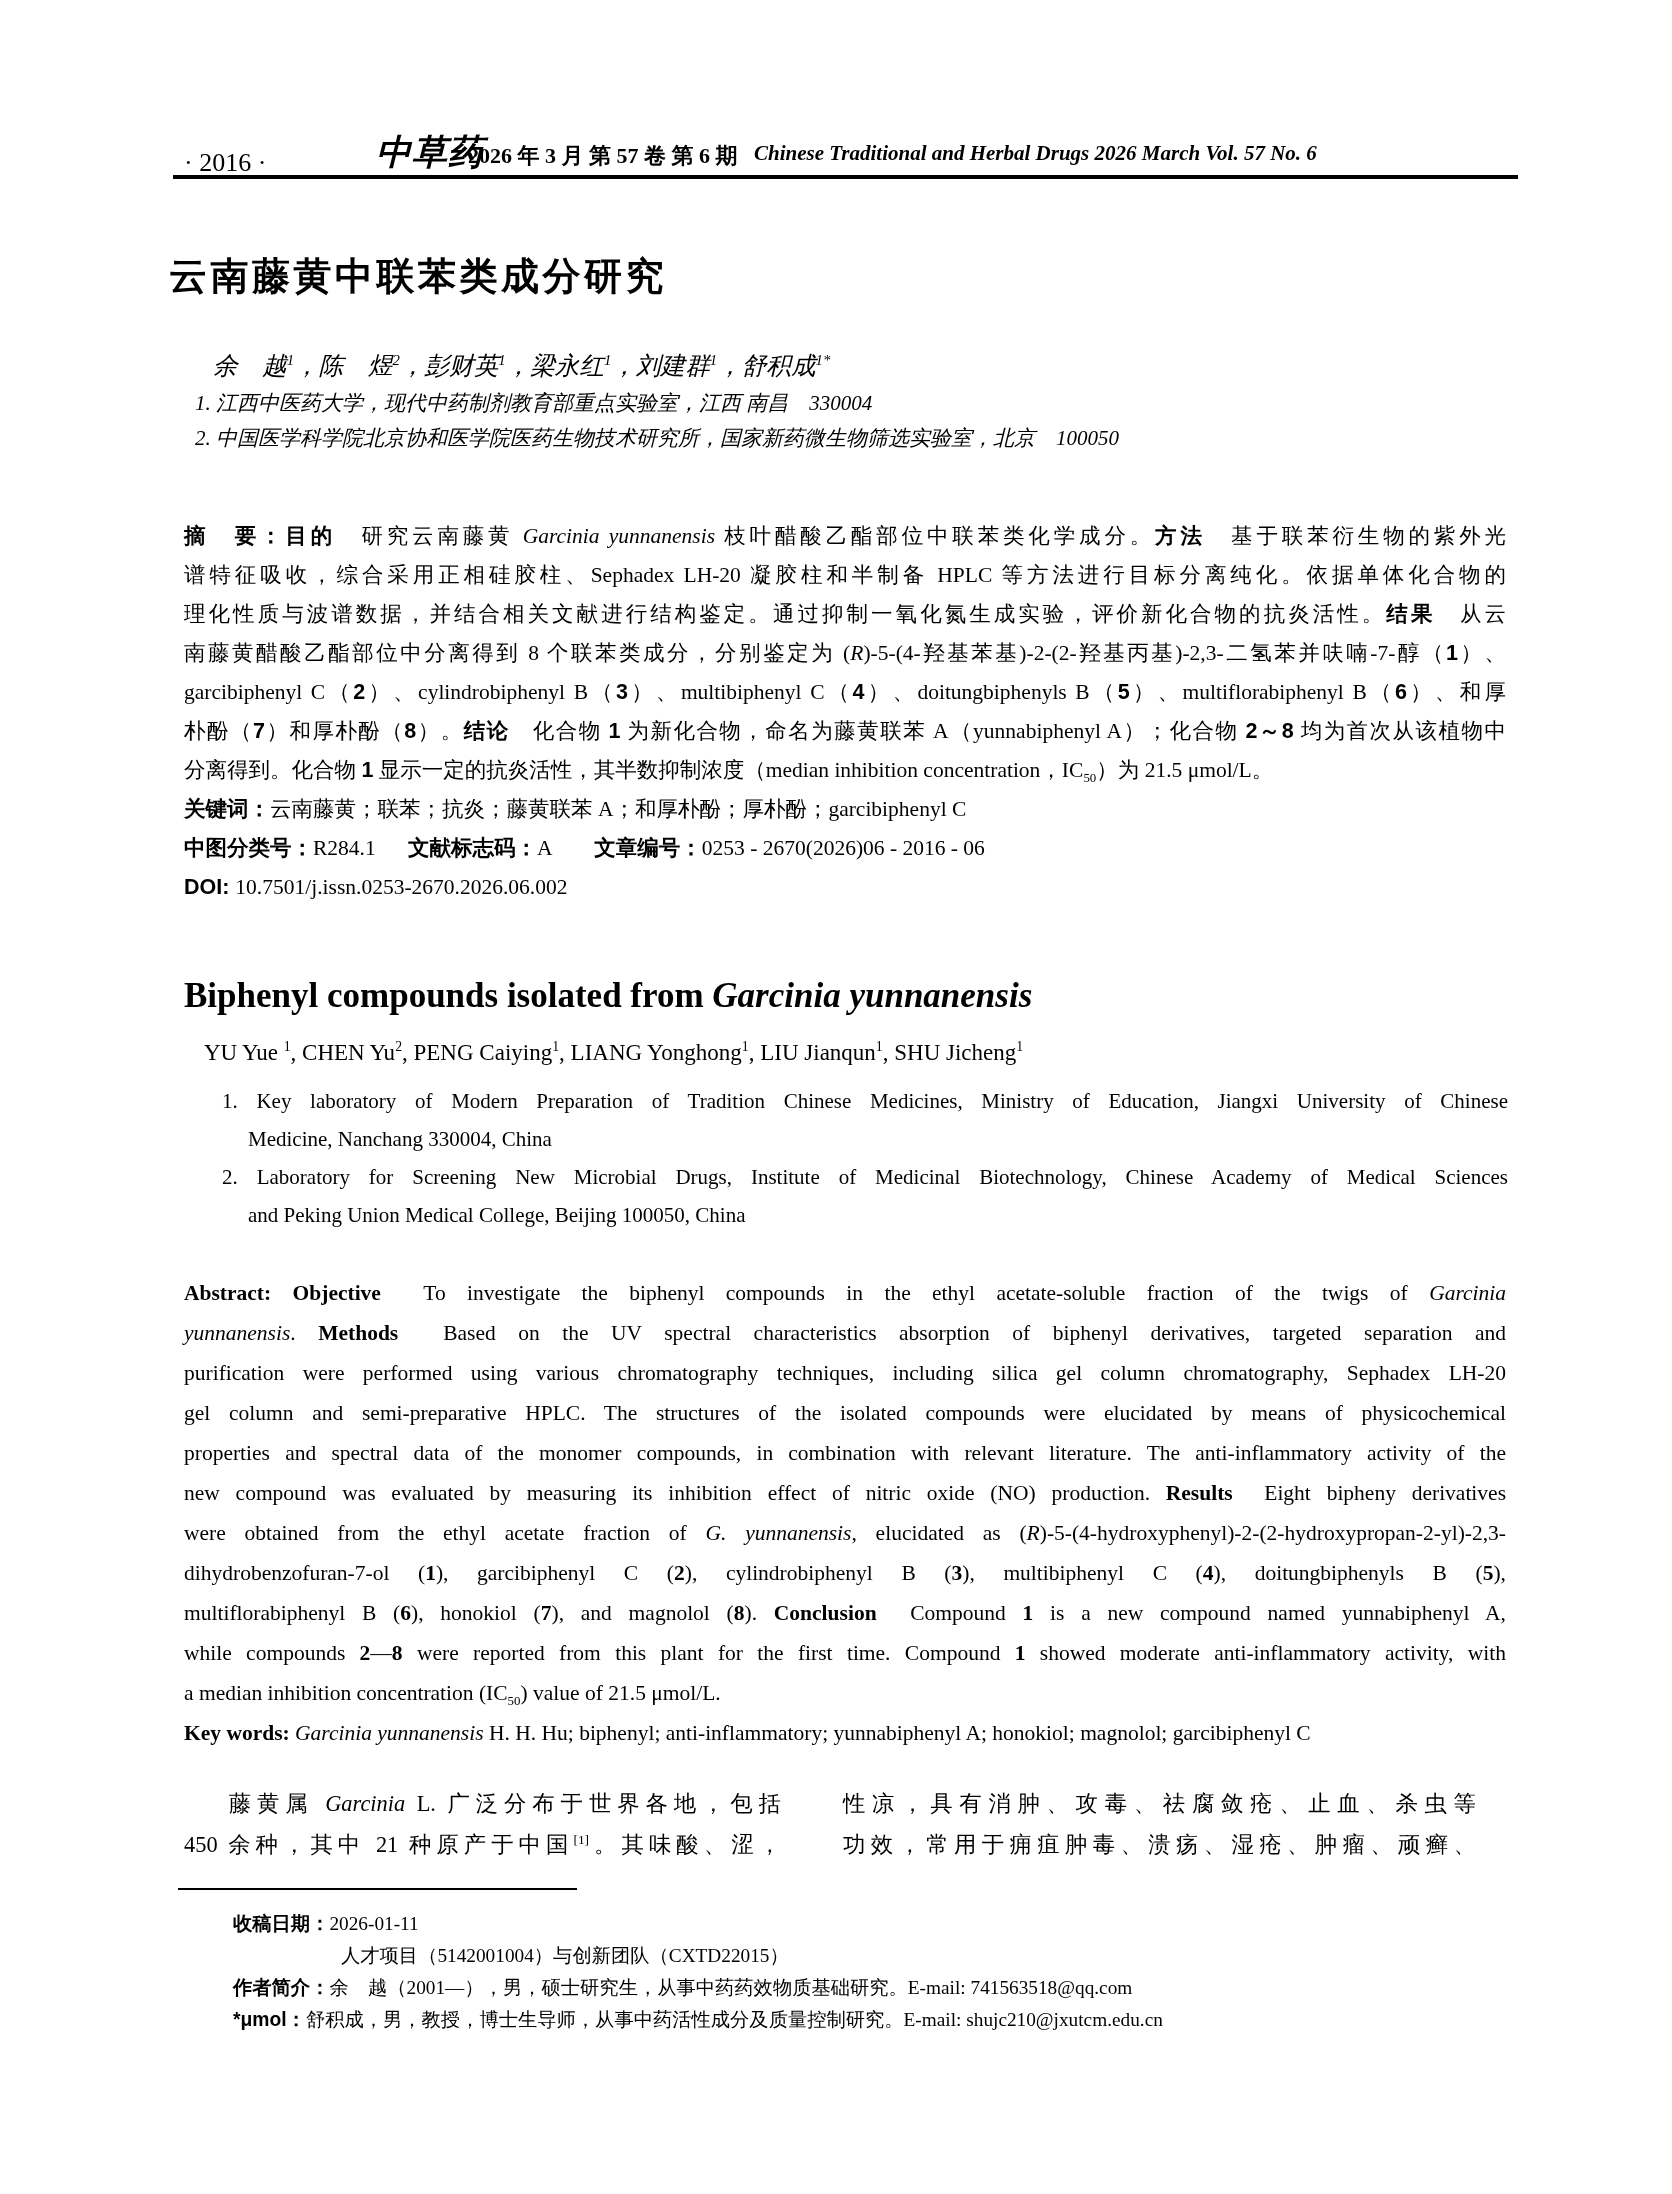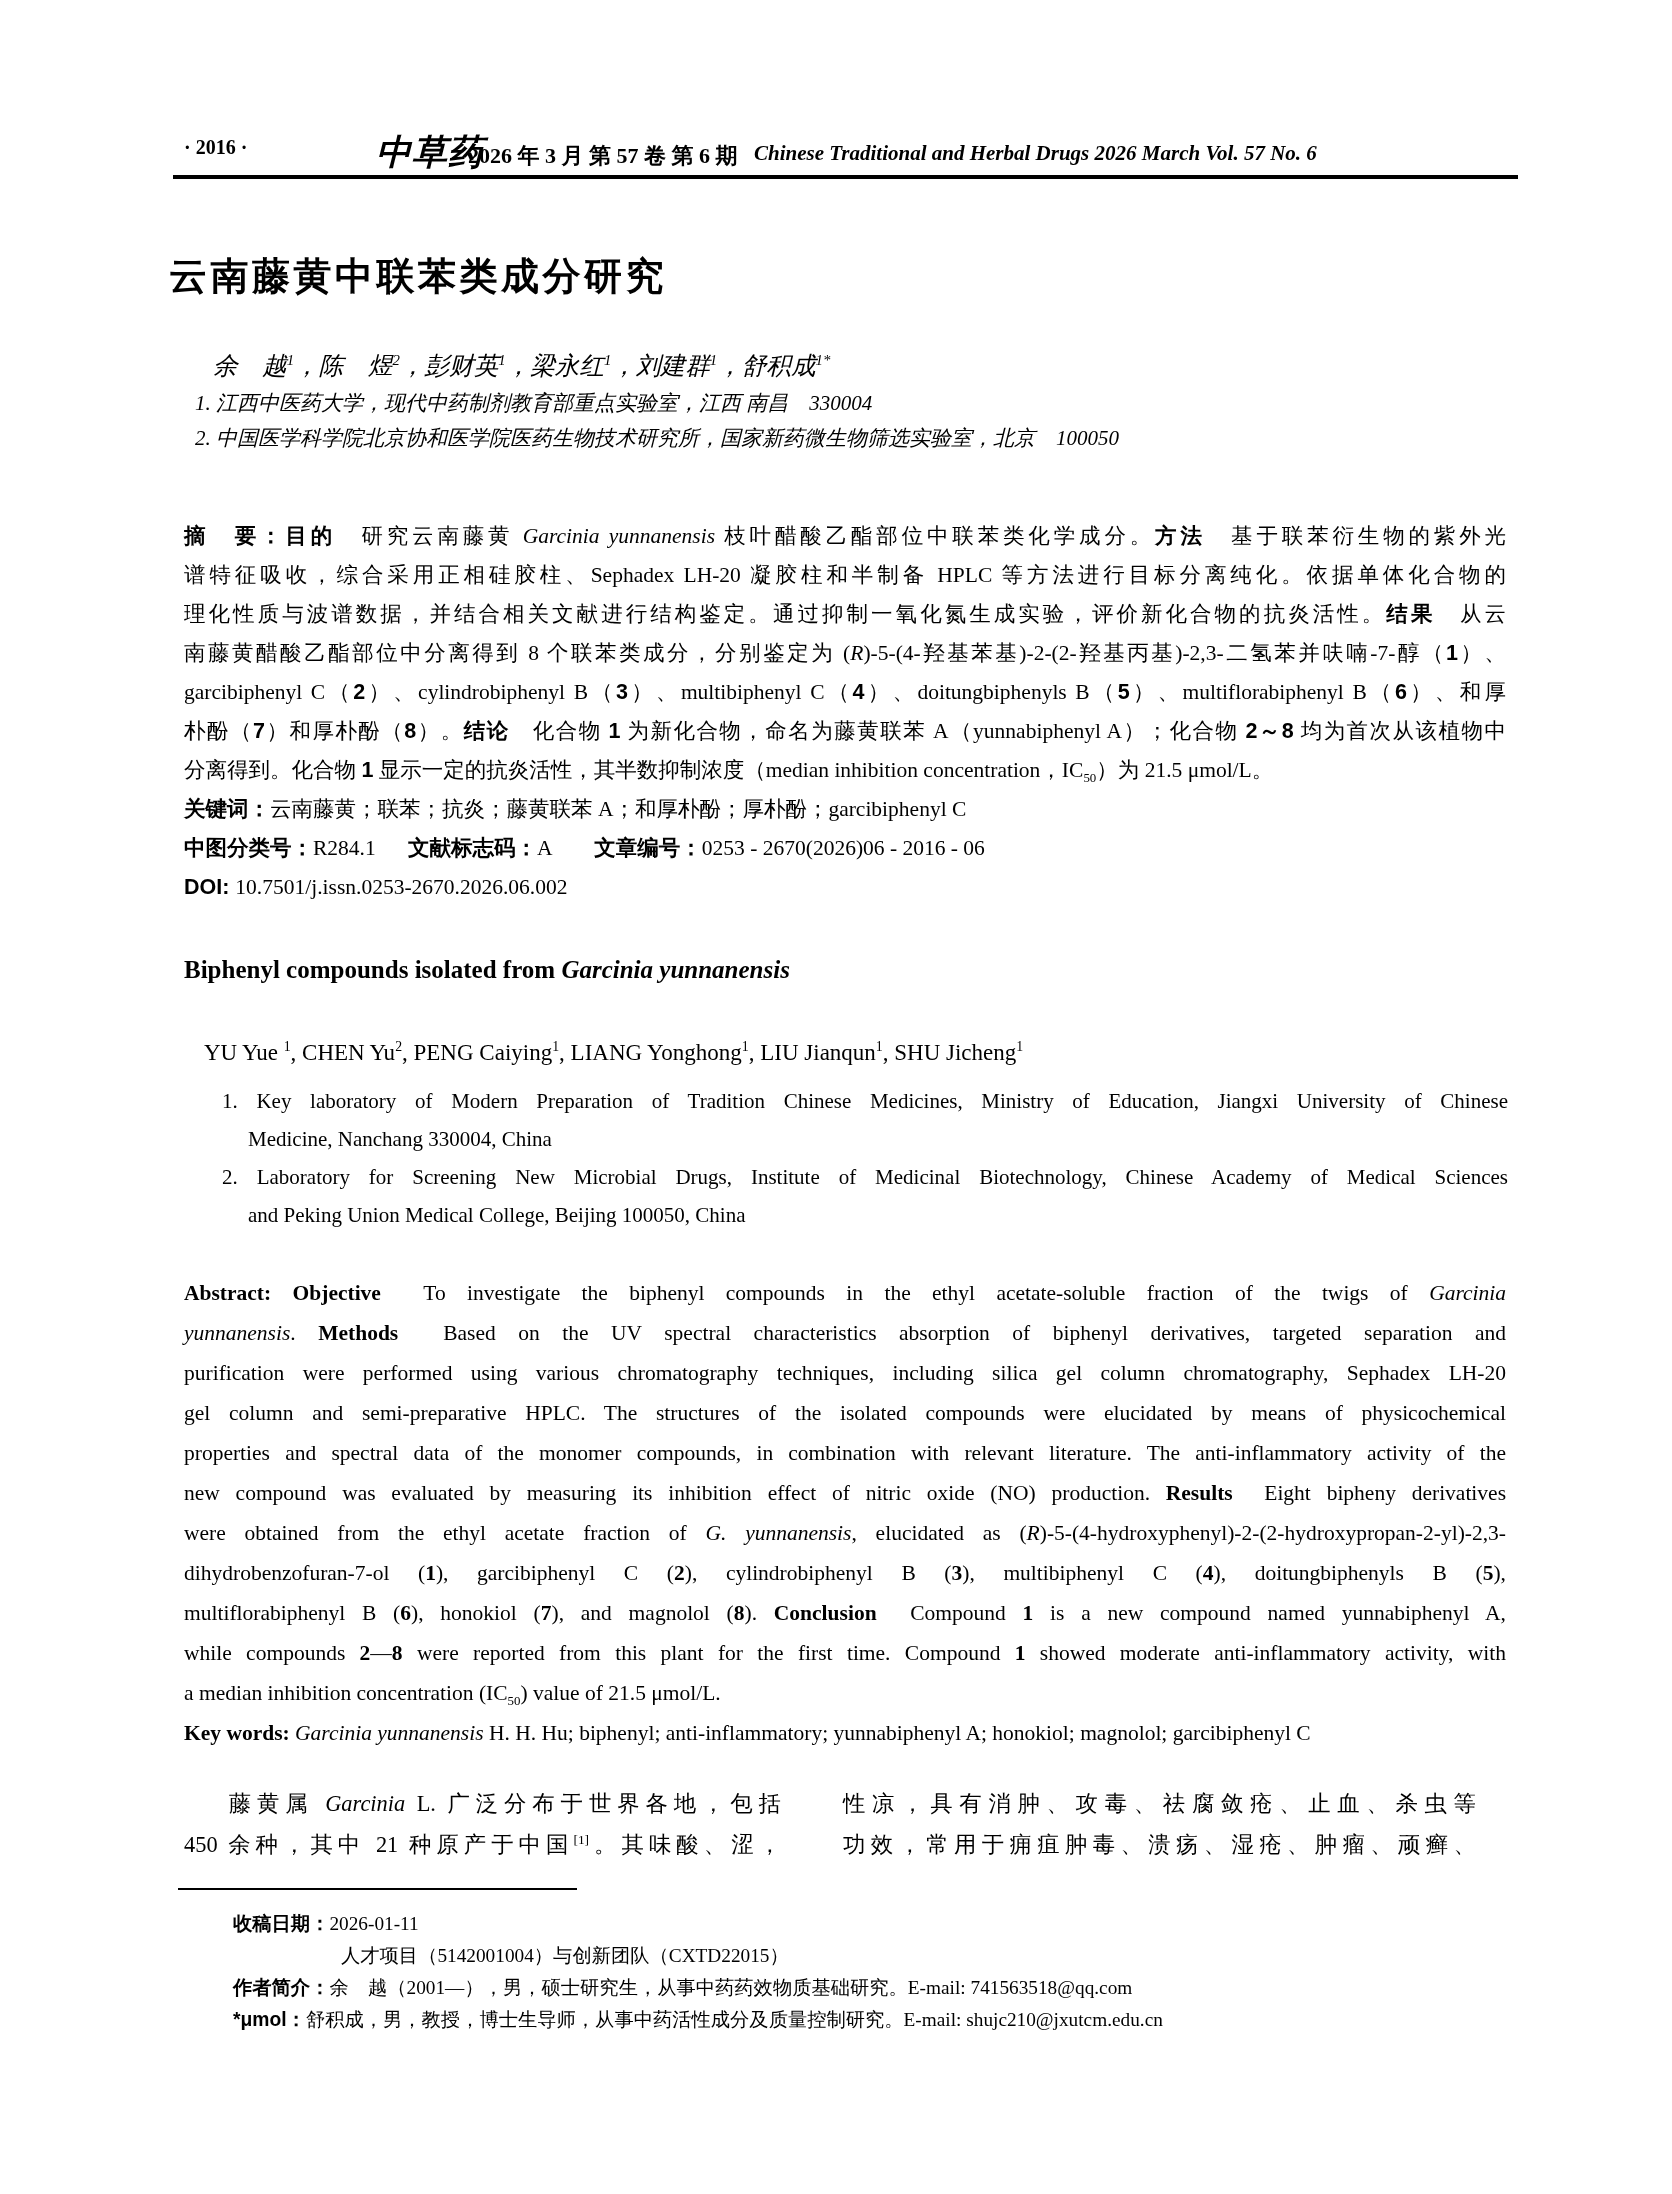--- a/index.html
+++ b/index.html
@@ -13,40 +13,40 @@
   .blk{position:absolute;}
   .line{white-space:pre-wrap;}
   .jfull{text-align:justify;text-align-last:justify;}
   .seg-b{font-weight:bold;}
   .seg-i{font-style:italic;}
   .seg-sup{vertical-align:super;font-size:60%;line-height:0;}
   .seg-sub{vertical-align:sub;font-size:60%;line-height:0;}
 
   
   #header{top:132px;left:184px;width:1321px;height:39px;}
-  #pageno{position:absolute;left:0;top:4px;font-size:20px;font-weight:bold;}
+  #pageno{position:absolute;left:0;top:16px;font-size:26px;font-weight:normal;}
   #logo{position:absolute;left:192px;top:-2.6px;font-size:35px;font-weight:bold;font-style:italic;letter-spacing:0.9px;}
   #issue-cn{position:absolute;left:284px;top:8.8px;font-size:22px;font-weight:bold;}
   #issue-en{position:absolute;left:570px;top:8.8px;font-size:21px;font-weight:bold;font-style:italic;}
   #rule-top{top:175px;left:173px;width:1345px;height:4px;background:#000;}
 
   
   #title-cn{top:254px;left:169px;font-size:38px;line-height:44px;font-weight:bold;
             font-family:"Liberation Sans","DejaVu Sans",sans-serif;letter-spacing:3.5px;}
   #authors-cn{top:350px;left:213px;font-size:24.6px;line-height:31px;font-style:italic;}
   #affils-cn{top:386px;left:195px;font-size:21px;font-style:italic;}
   #affils-cn .line{line-height:35px;}
 
   
   #abs-cn{top:517px;left:184px;width:1322px;font-size:21.5px;}
   #abs-cn .line{line-height:39px;}
   #abs-cn .seg-b, #footnotes .seg-b{font-family:"Liberation Sans","DejaVu Sans",sans-serif;}
 
   
-  #title-en{top:950px;left:184px;font-size:25px;line-height:39px;font-weight:bold;}
+  #title-en{top:976px;left:184px;font-size:35px;line-height:39px;font-weight:bold;}
   #authors-en{top:1037px;left:204px;font-size:23px;line-height:31px;}
   #affils-en{top:1082px;left:222px;width:1286px;font-size:21px;}
   #affils-en .line{line-height:38px;}
   #affils-en .cont{padding-left:26px;}
 
   
   #abs-en{top:1273px;left:184px;width:1322px;font-size:21.5px;}
   #abs-en .line{line-height:40px;}
 
   

